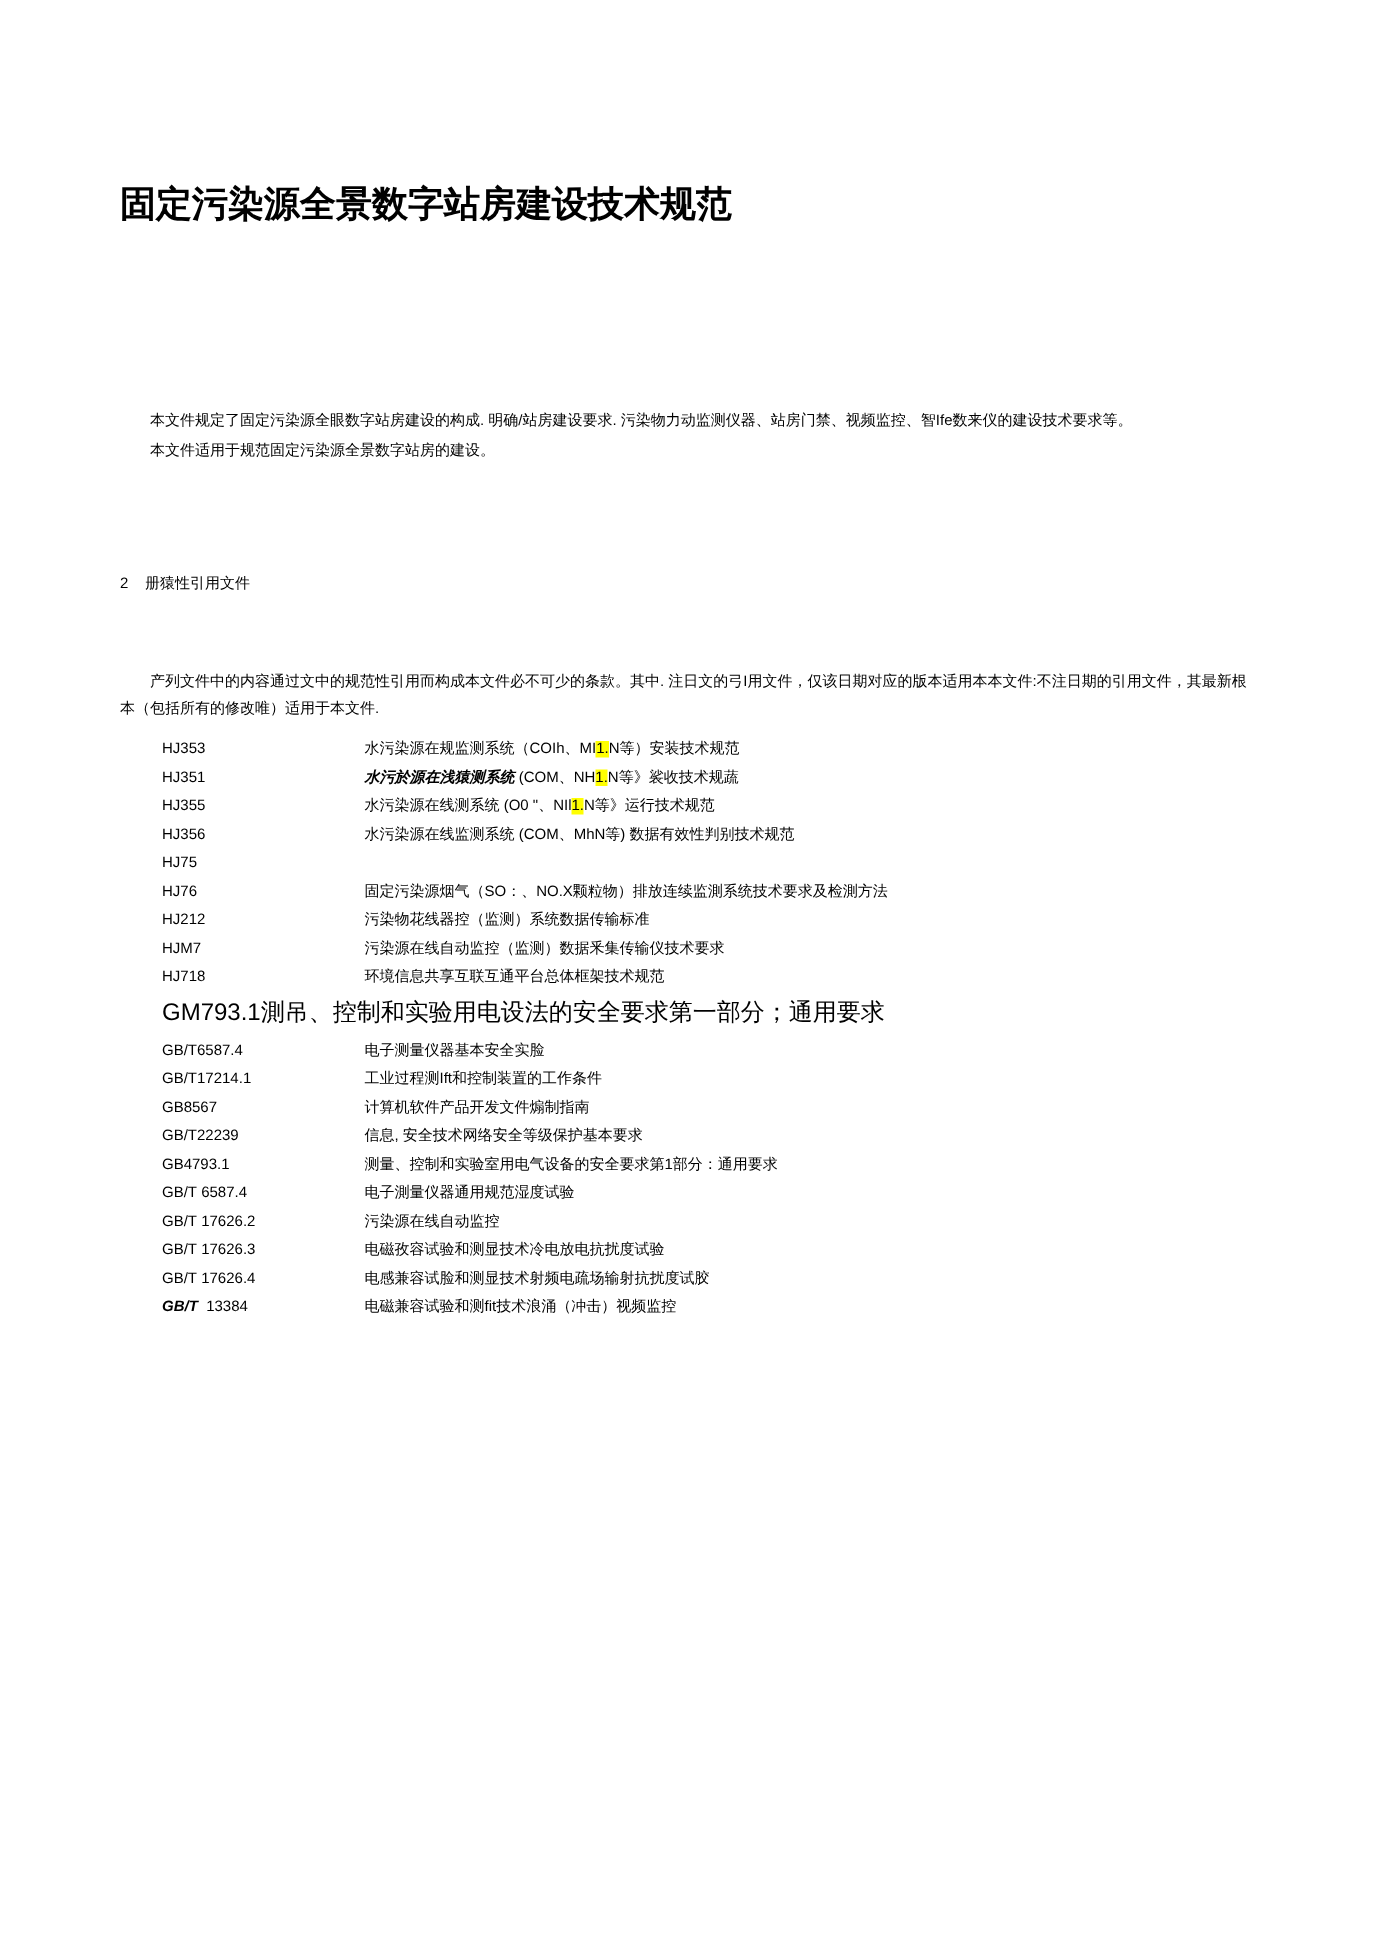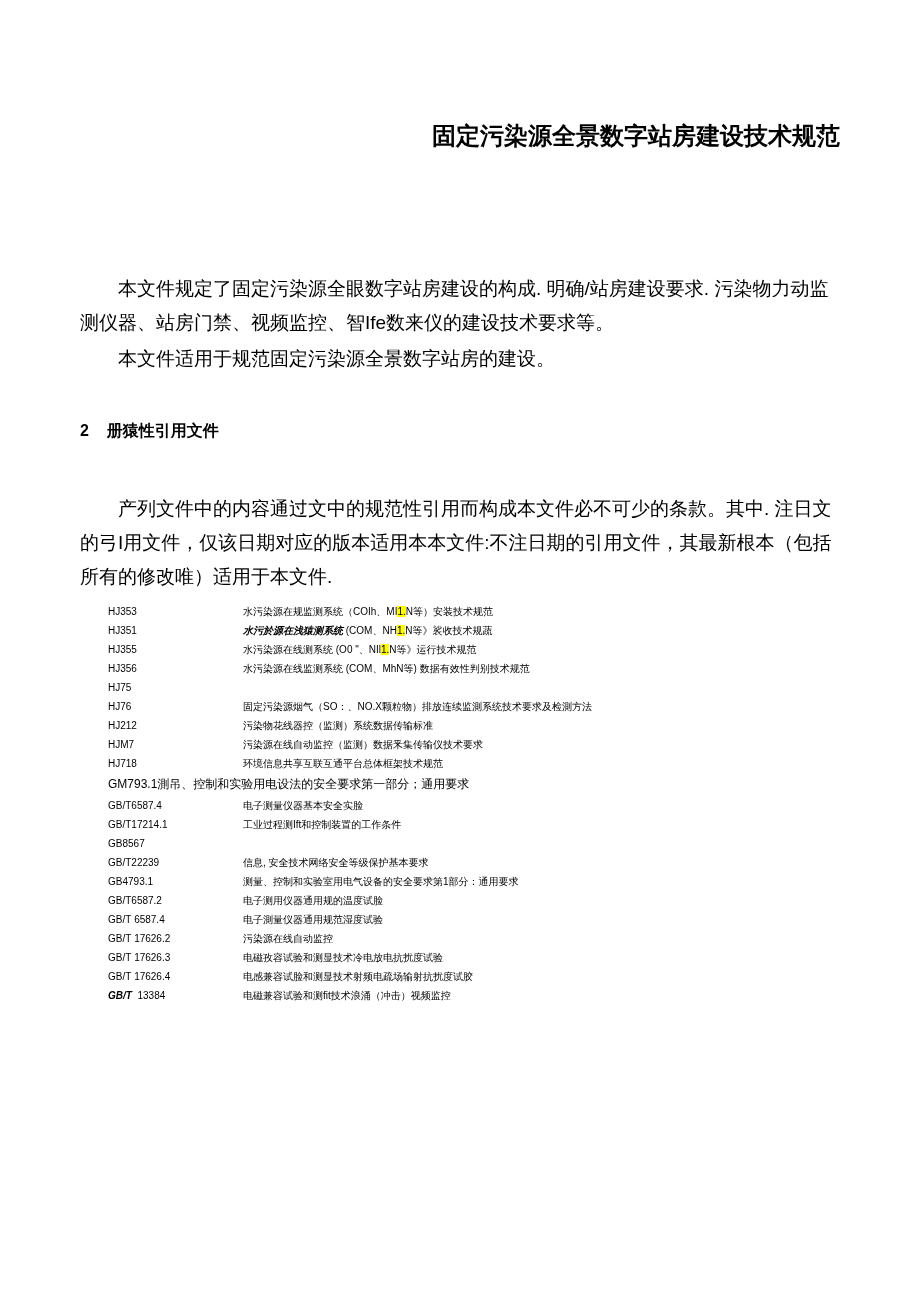--- a/index.html
+++ b/index.html
@@ -7,37 +7,37 @@
     background: #ffffff;
     margin: 0;
     padding: 0;
     width: 920px;
     color: #000;
   }
   .page {
     padding: 120px 80px 60px 80px;
   }
   .title {
-    text-align: right;
+    text-align: left;
     font-size: 24px;
     font-weight: bold;
     margin-bottom: 120px;
   }
   .para {
-    font-size: 19px;
+    font-size: 10px;
     line-height: 1.8;
     margin: 2px 0;
   }
   .indent {
     text-indent: 2em;
   }
   .section-header {
-    font-size: 16px;
-    font-weight: bold;
-    margin-top: 44px;
+    font-size: 10px;
+    font-weight: normal;
+    margin-top: 72px;
     margin-bottom: 50px;
   }
   .ref-block {
     margin-top: 8px;
   }
   .ref-row {
     display: flex;
     font-size: 10px;
     line-height: 1.9;
   }
@@ -51,21 +51,21 @@
   }
   .hl {
     background: #ffff00;
   }
   .italic {
     font-style: italic;
     font-weight: bold;
     margin-top: 36px;
   }
   .gm-row {
-    font-size: 12px;
+    font-size: 16px;
     line-height: 1.9;
     padding-left: 28px;
   }
   .ref-code-slim {
     width: 135px;
     flex-shrink: 0;
     padding-left: 28px;
   }
 </style>
 </head>
@@ -137,32 +137,29 @@
     <div class="ref-row">
       <div class="ref-code">GB/T6587.4</div>
       <div class="ref-desc">电子测量仪器基本安全实脸</div>
     </div>
     <div class="ref-row">
       <div class="ref-code">GB/T17214.1</div>
       <div class="ref-desc">工业过程测Ift和控制装置的工作条件</div>
     </div>
     <div class="ref-row">
       <div class="ref-code">GB8567</div>
+      <div class="ref-desc">计算机软件产品开发文件煽制指南</div>
     </div>
     <div class="ref-row">
       <div class="ref-code">GB/T22239</div>
       <div class="ref-desc">信息, 安全技术网络安全等级保护基本要求</div>
     </div>
     <div class="ref-row">
       <div class="ref-code">GB4793.1</div>
       <div class="ref-desc">测量、控制和实验室用电气设备的安全要求第1部分：通用要求</div>
-    </div>
-    <div class="ref-row">
-      <div class="ref-code">GB/T6587.2</div>
-      <div class="ref-desc">电子测用仪器通用规的温度试脸</div>
     </div>
 
     <div class="ref-row">
       <div class="ref-code-slim">
         <span>GB/T</span>&nbsp;<span>6587.4</span>
       </div>
       <div class="ref-desc">电子測量仪器通用规范湿度试验</div>
     </div>
     <div class="ref-row">
       <div class="ref-code-slim">

